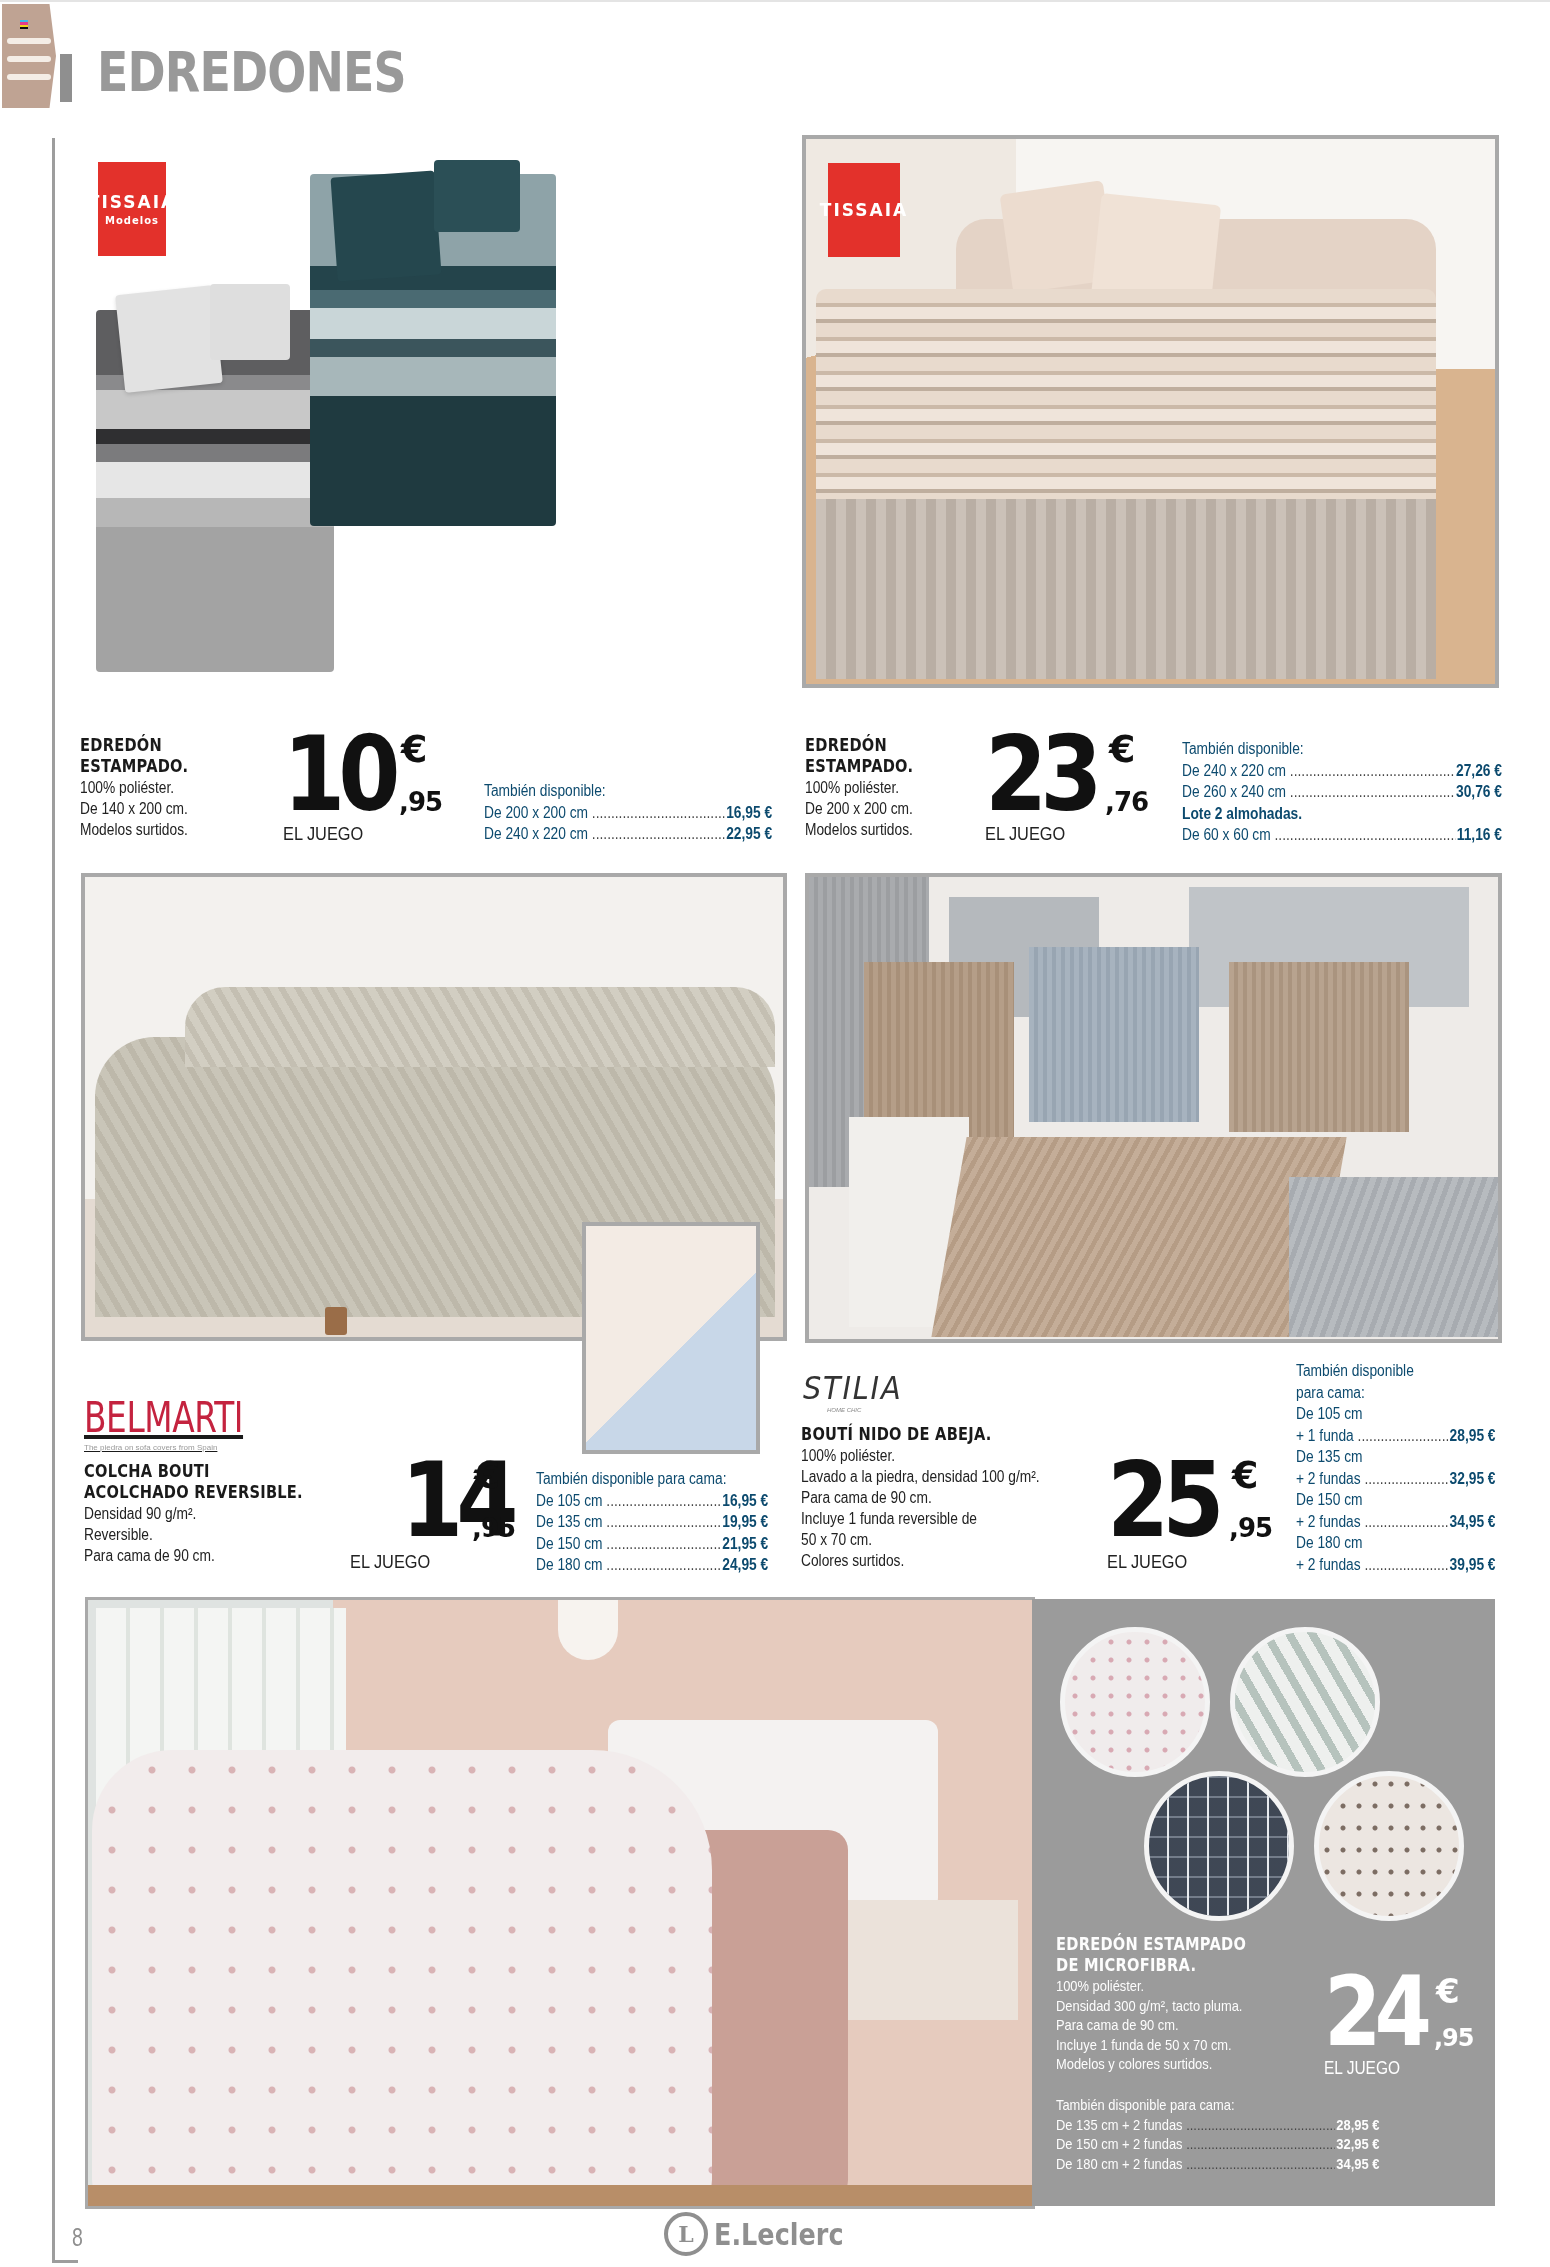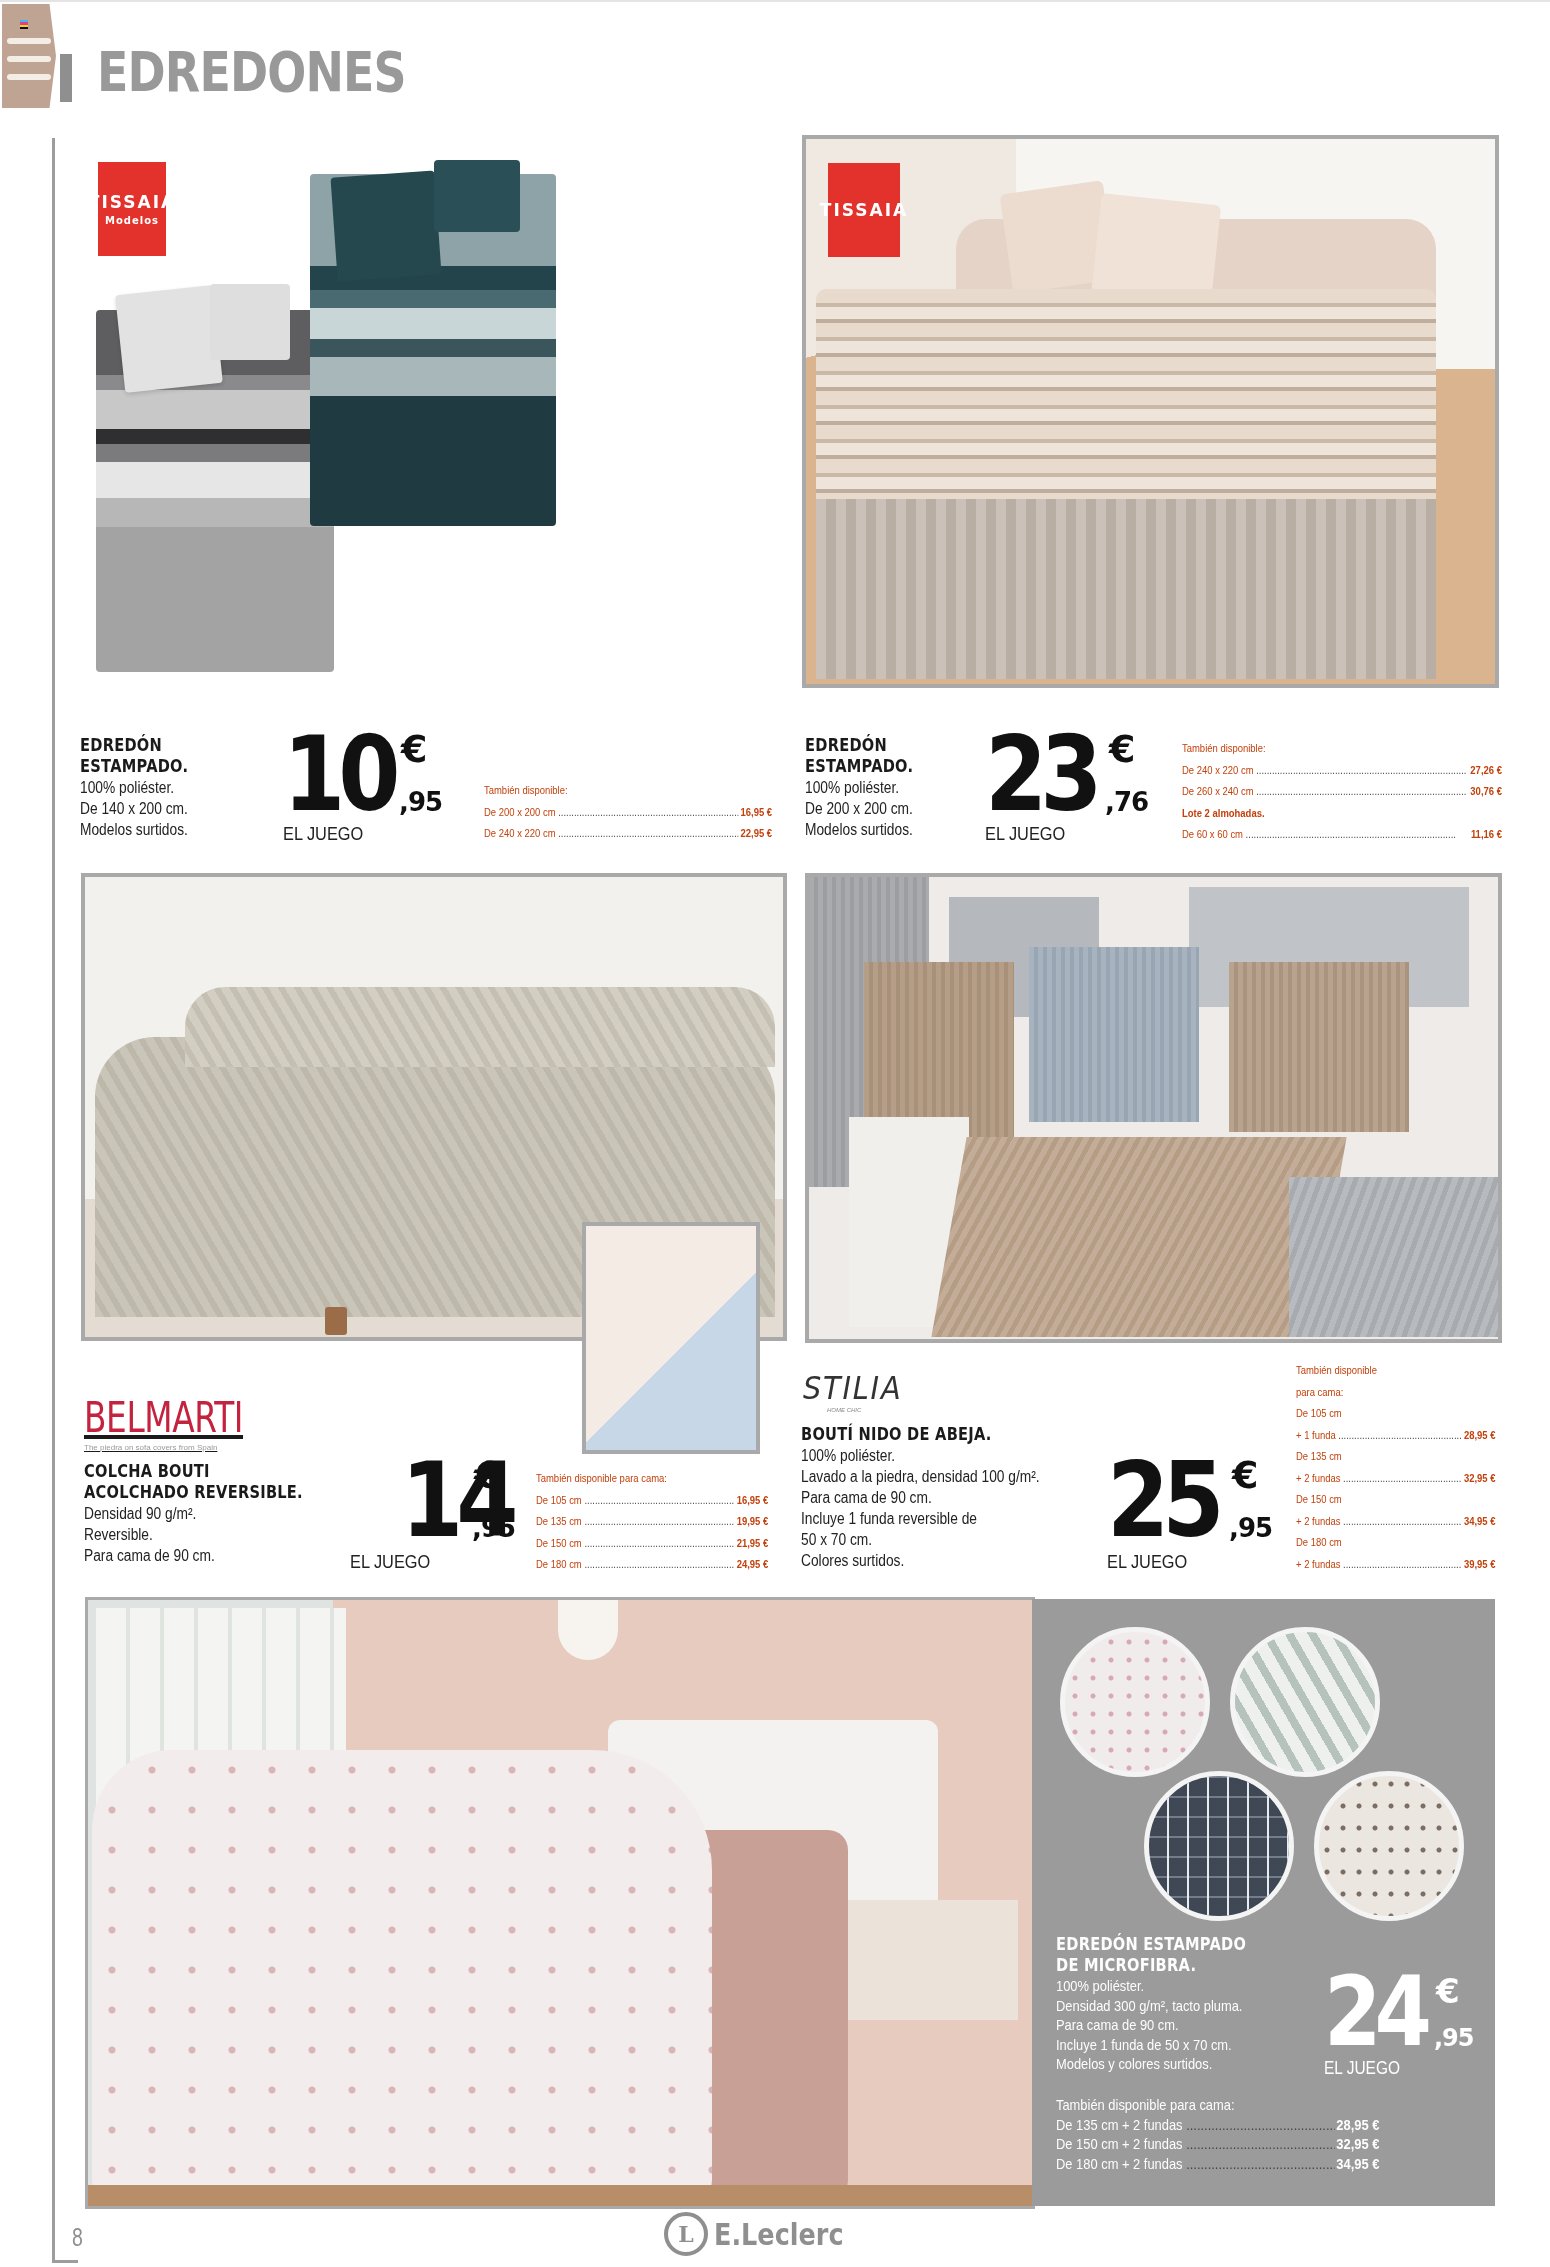--- a/index.html
+++ b/index.html
@@ -33,21 +33,21 @@
   .prod-title { font-family:"DejaVu Sans", sans-serif; font-weight:bold; font-size:17px; line-height:21px; color:#1a1a1a; transform:scaleX(0.86); transform-origin:left; letter-spacing:0.3px; }
   .prod-desc { font-size:16px; line-height:21px; color:#222; transform:scaleX(0.86); transform-origin:left; white-space:nowrap; }
 
   .price { position:absolute; }
   .price .int { font-family:"DejaVu Sans", sans-serif; font-weight:bold; font-size:104px; letter-spacing:-8px; line-height:1; color:#111; display:inline-block; transform:scaleX(0.86); transform-origin:left; }
   .price .eur { position:absolute; font-family:"DejaVu Sans", sans-serif; font-weight:bold; font-size:38px; line-height:1; color:#111; }
   .price .cents { position:absolute; font-family:"DejaVu Sans", sans-serif; font-weight:bold; font-size:26px; line-height:1; color:#111; letter-spacing:-1px; }
   .price .unit { position:absolute; font-size:19px; color:#222; transform:scaleX(0.86); transform-origin:left; white-space:nowrap; }
   .price.white .int, .price.white .eur, .price.white .cents, .price.white .unit { color:#ffffff; }
 
-  .avail { position:absolute; font-size:11px; line-height:21.5px; color:#c2410c; }
+  .avail { position:absolute; font-size:16px; line-height:21.5px; color:#0c4a6e; }
   .avail .row { display:flex; white-space:nowrap; transform:scaleX(0.86); transform-origin:left; }
   .avail .row .lbl { flex:1; overflow:hidden; }
   .avail .row .lbl::after { content:" ................................................................................"; color:#444; }
   .avail .row .val { font-weight:bold; padding-left:2px; }
   .avail .head { transform:scaleX(0.86); transform-origin:left; white-space:nowrap; }
   .avail .bold { font-weight:bold; }
 
   
   .gray-panel { position:absolute; left:1032px; top:1599px; width:463px; height:607px; background:#9b9b9b; }
   .circle { position:absolute; width:150px; height:150px; border-radius:50%; border:5px solid #f4f4f4; overflow:hidden; }

